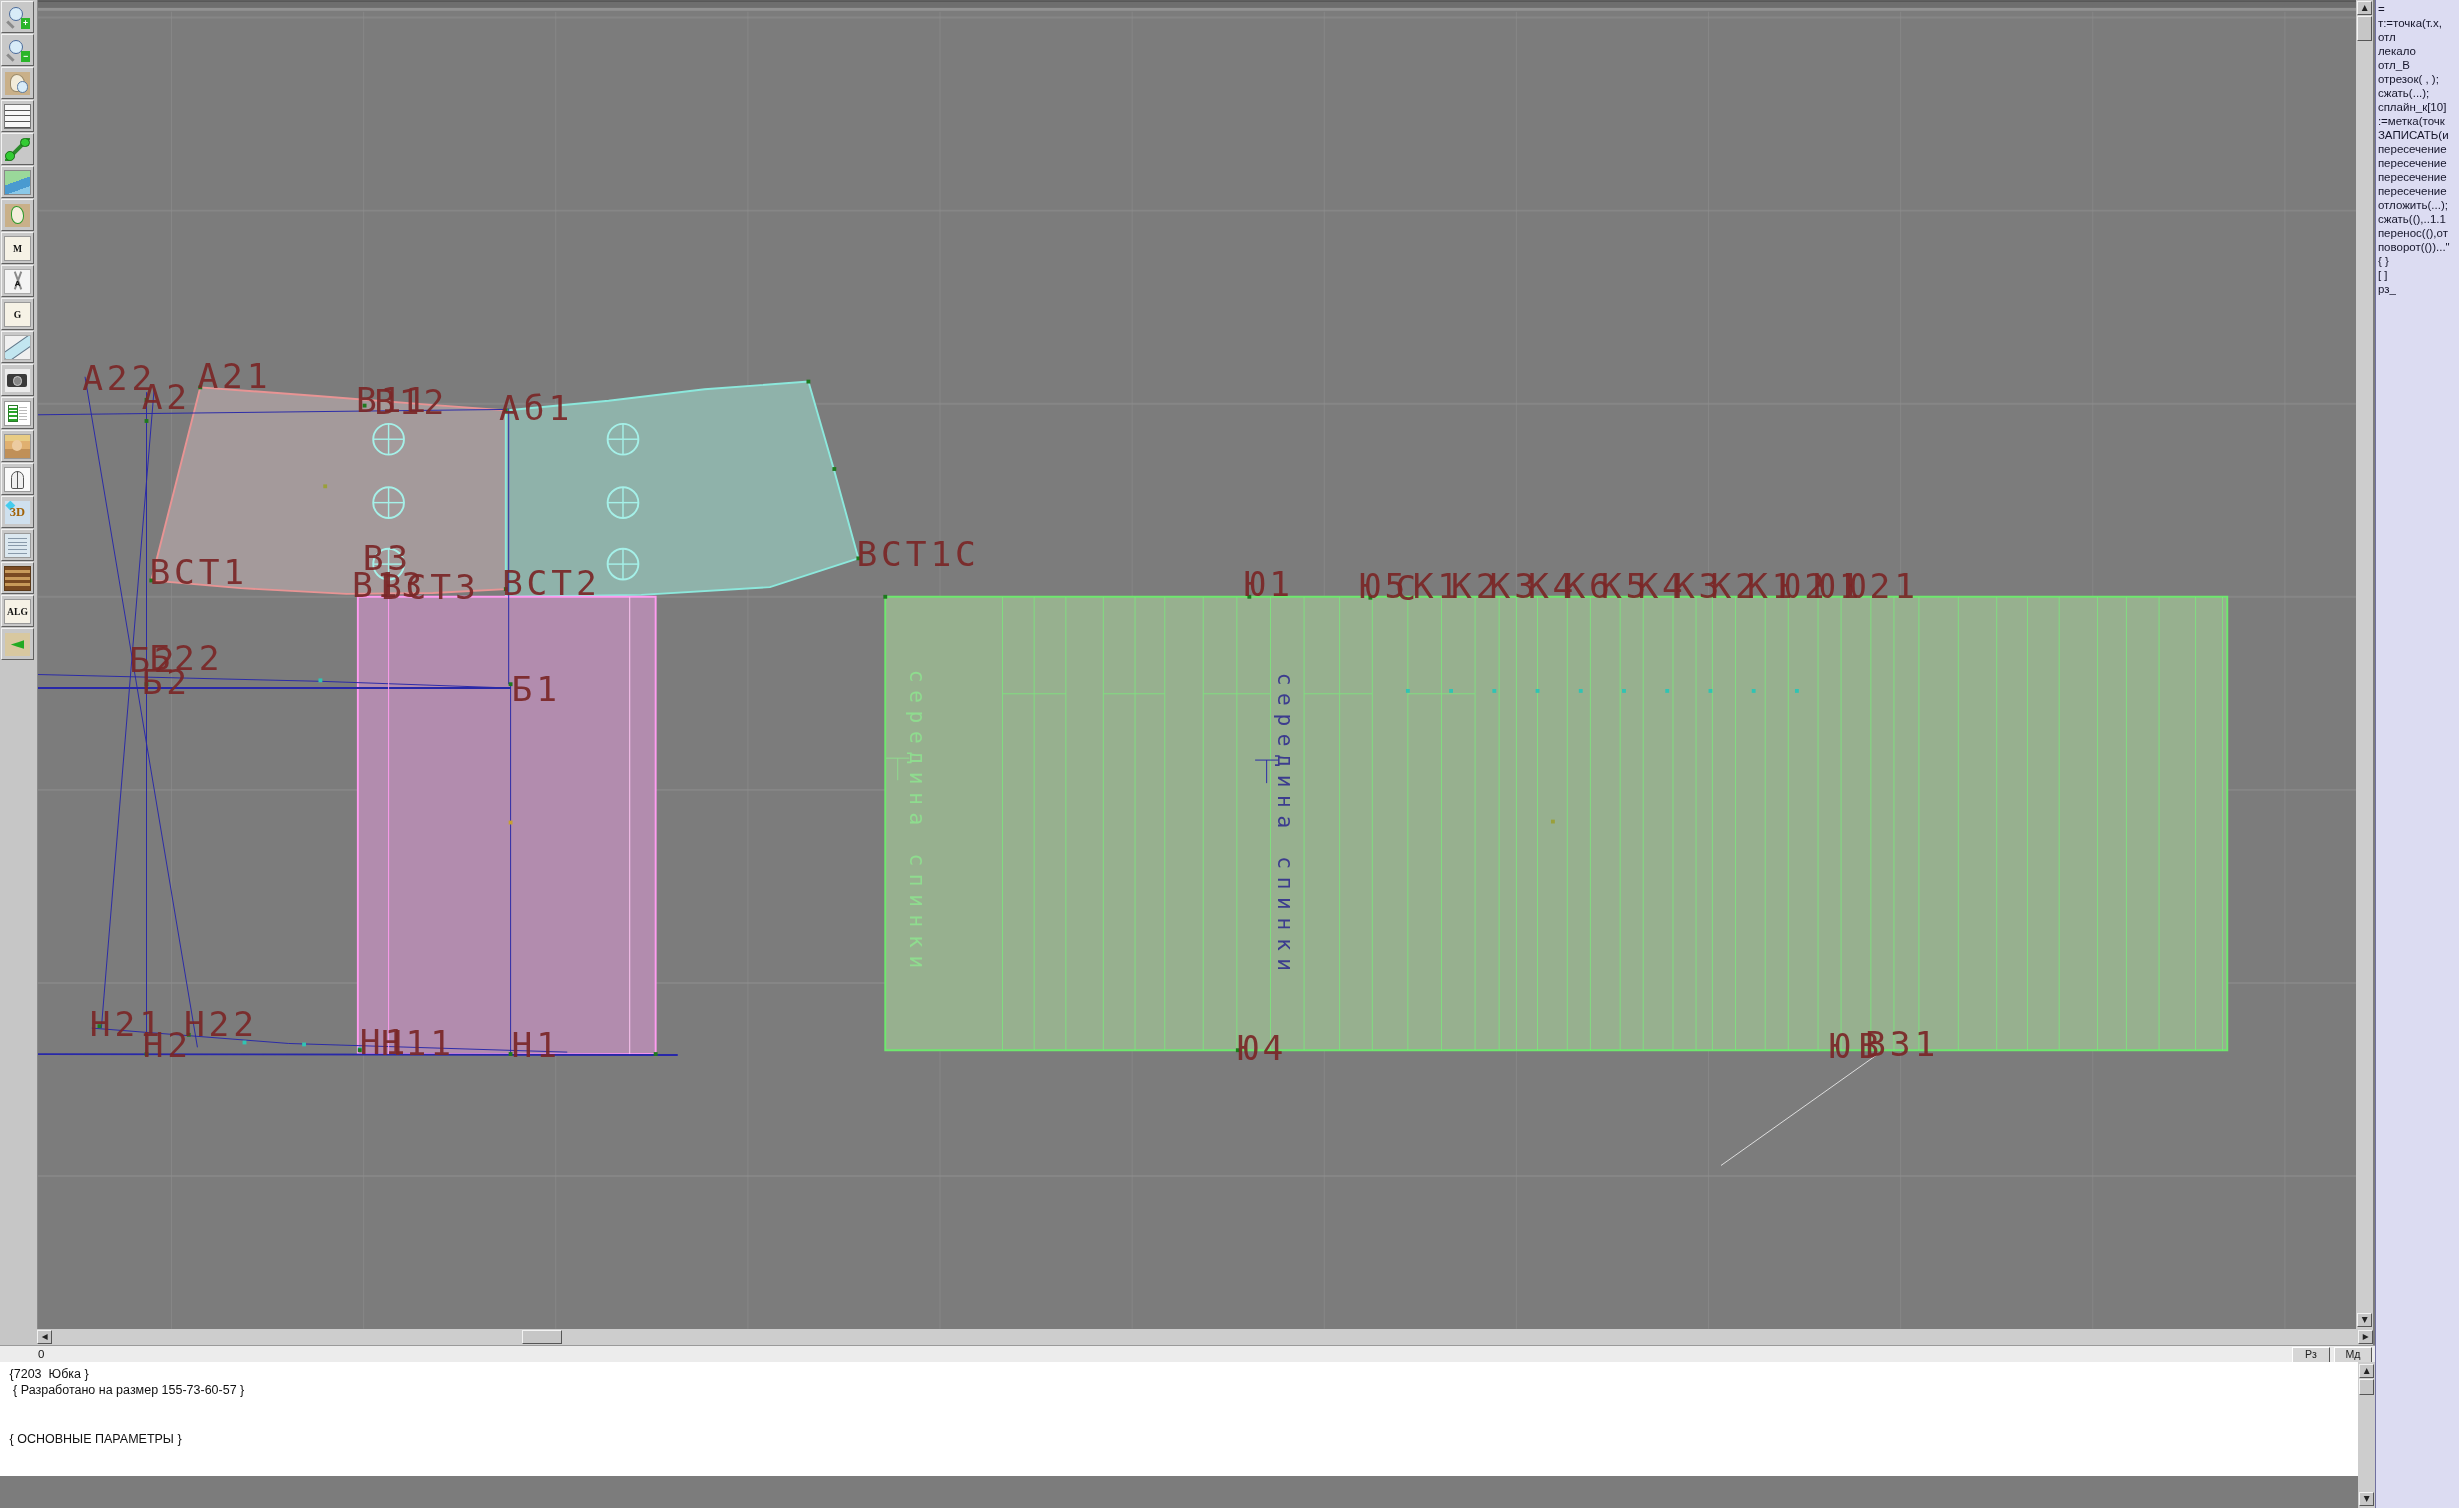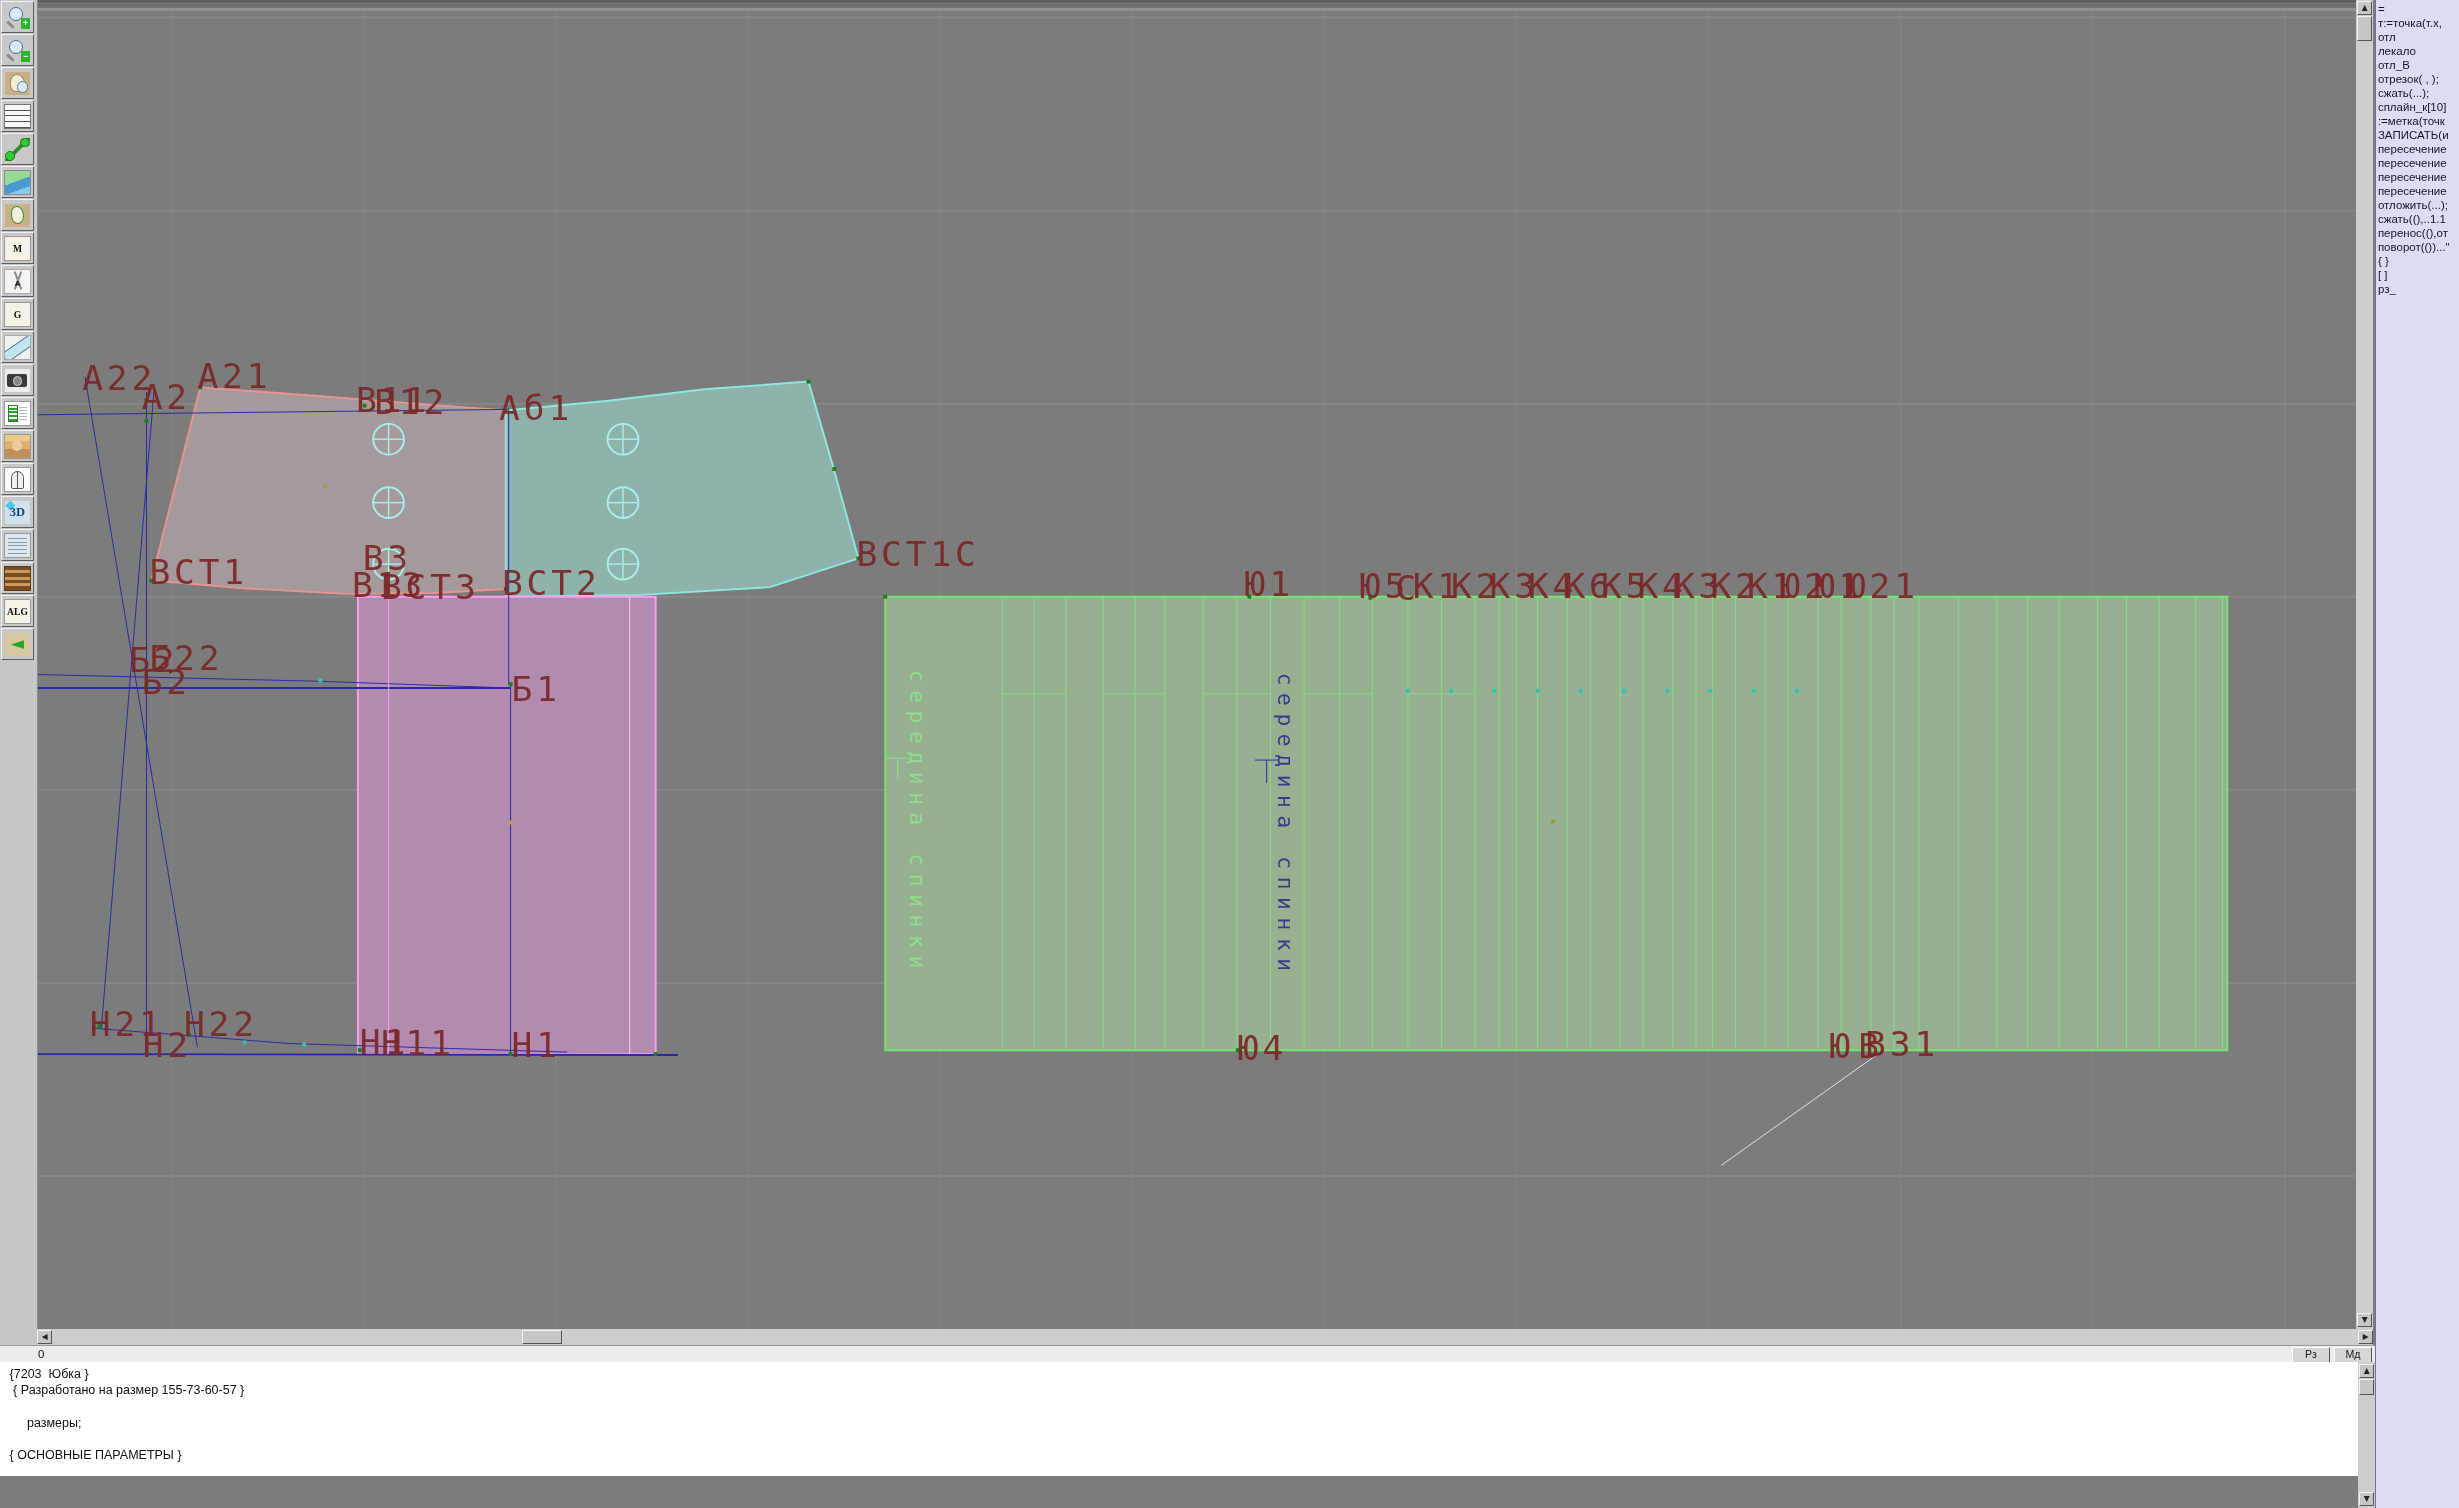--- a/index.html
+++ b/index.html
@@ -41,21 +41,21 @@
   .k-report::before{content:"";position:absolute;left:2.9px;top:3.8px;width:7.7px;height:14.4px;
         background:repeating-linear-gradient(0deg,#2aa52a 0 1.9px,#fff 1.9px 3.8px);border:1px solid #2a7a2a;}
   .k-report::after{content:"";position:absolute;right:2.9px;top:3.8px;width:8.6px;height:14.4px;
         background:repeating-linear-gradient(0deg,#bbb 0 1px,#fff 1px 2.9px);}
   .k-portrait{background:linear-gradient(180deg,#e8cc84 0 28%,#e0b070 28% 62%,#c09058 62%);border:1px solid #999;}
   .k-portrait::before{content:"";position:absolute;left:6.7px;top:5.8px;width:10.6px;height:10.6px;border-radius:50%;background:#eccba0;}
   .k-garment{background:#fafafa;border:1px solid #999;}
   .k-garment::before{content:"";position:absolute;inset:3.8px 5.8px 1.9px;border:1px solid #555;border-radius:6.7px 6.7px 1.9px 1.9px;background:#f0f0f0;}
   .k-garment::after{content:"";position:absolute;left:11.5px;top:3.8px;width:1px;height:17.3px;background:#555;}
   .k-threed{background:#cfe0ee;}
-  .k-threed .lb{font:bold 12.5px "Liberation Serif",serif;color:#0c4a6e;}
+  .k-threed .lb{font:bold 12.5px "Liberation Serif",serif;color:#a16207;}
   .k-threed::before{content:"";position:absolute;left:1.9px;top:1.9px;width:6.7px;height:6.7px;background:#44ccee;transform:rotate(45deg);}
   .k-list{background:#dce8f0;border:1px solid #999;}
   .k-list::before{content:"";position:absolute;inset:2.9px 2.9px;background:repeating-linear-gradient(0deg,#8899aa 0 1px,transparent 1px 3.8px);}
   .k-books{background:repeating-linear-gradient(0deg,#7a4a22 0 3.8px,#c89a5a 3.8px 6.7px);border:1px solid #5a3a1a;}
   .k-alg{background:#f6f2e6;border:1px solid #999;}
   .k-alg .lb{font:bold 9.6px "Liberation Serif",serif;}
   .k-broom{background:#d8c8a0;}
   .k-broom .lb{color:#22aa22;font:bold 17.3px/17.3px "DejaVu Sans",sans-serif;}
   
   #canvas{position:absolute;left:37px;top:0;width:2319px;height:1008px;background:#7c7c7c;z-index:1;}
@@ -373,21 +373,21 @@
     <div class="sb-thumb" style="left:485px;top:1px;width:40px;height:14.4px;"></div>
     <div class="sb-btn" style="left:2321px;top:1px;">▶</div>
   </div>
 
   <div id="statusbar">
     <span id="status-zero">0</span>
     <span class="mini-btn" style="left:2292px;">Рз</span>
     <span class="mini-btn" style="left:2334px;">Мд</span>
   </div>
 
-  <div id="code-area"><div>{7203  Юбка }</div><div> { Разработано на размер 155-73-60-57 }</div><div>&nbsp;</div><div>     размеры;</div><div>&nbsp;</div><div>{ ОСНОВНЫЕ ПАРАМЕТРЫ }</div><div>&nbsp;</div><div>&nbsp;</div><div>подг  н:=2;</div></div>
+  <div id="code-area"><div>{7203  Юбка }</div><div> { Разработано на размер 155-73-60-57 }</div><div>&nbsp;</div><div>&nbsp;</div><div>{ ОСНОВНЫЕ ПАРАМЕТРЫ }</div><div>&nbsp;</div><div>&nbsp;</div><div>подг  н:=2;</div></div>
 
   <div class="sb" style="left:2358px;top:1362px;width:17.3px;height:146px;z-index:45;">
     <div class="sb-btn" style="left:1px;top:1.9px;">▲</div>
     <div class="sb-thumb" style="left:1px;top:17.3px;width:15.4px;height:15.4px;"></div>
     <div class="sb-btn" style="left:1px;top:130px;">▼</div>
   </div>
 
   <div id="cmd-panel">
     <div id="cmd-list">
         <div class="pitem">=</div>

